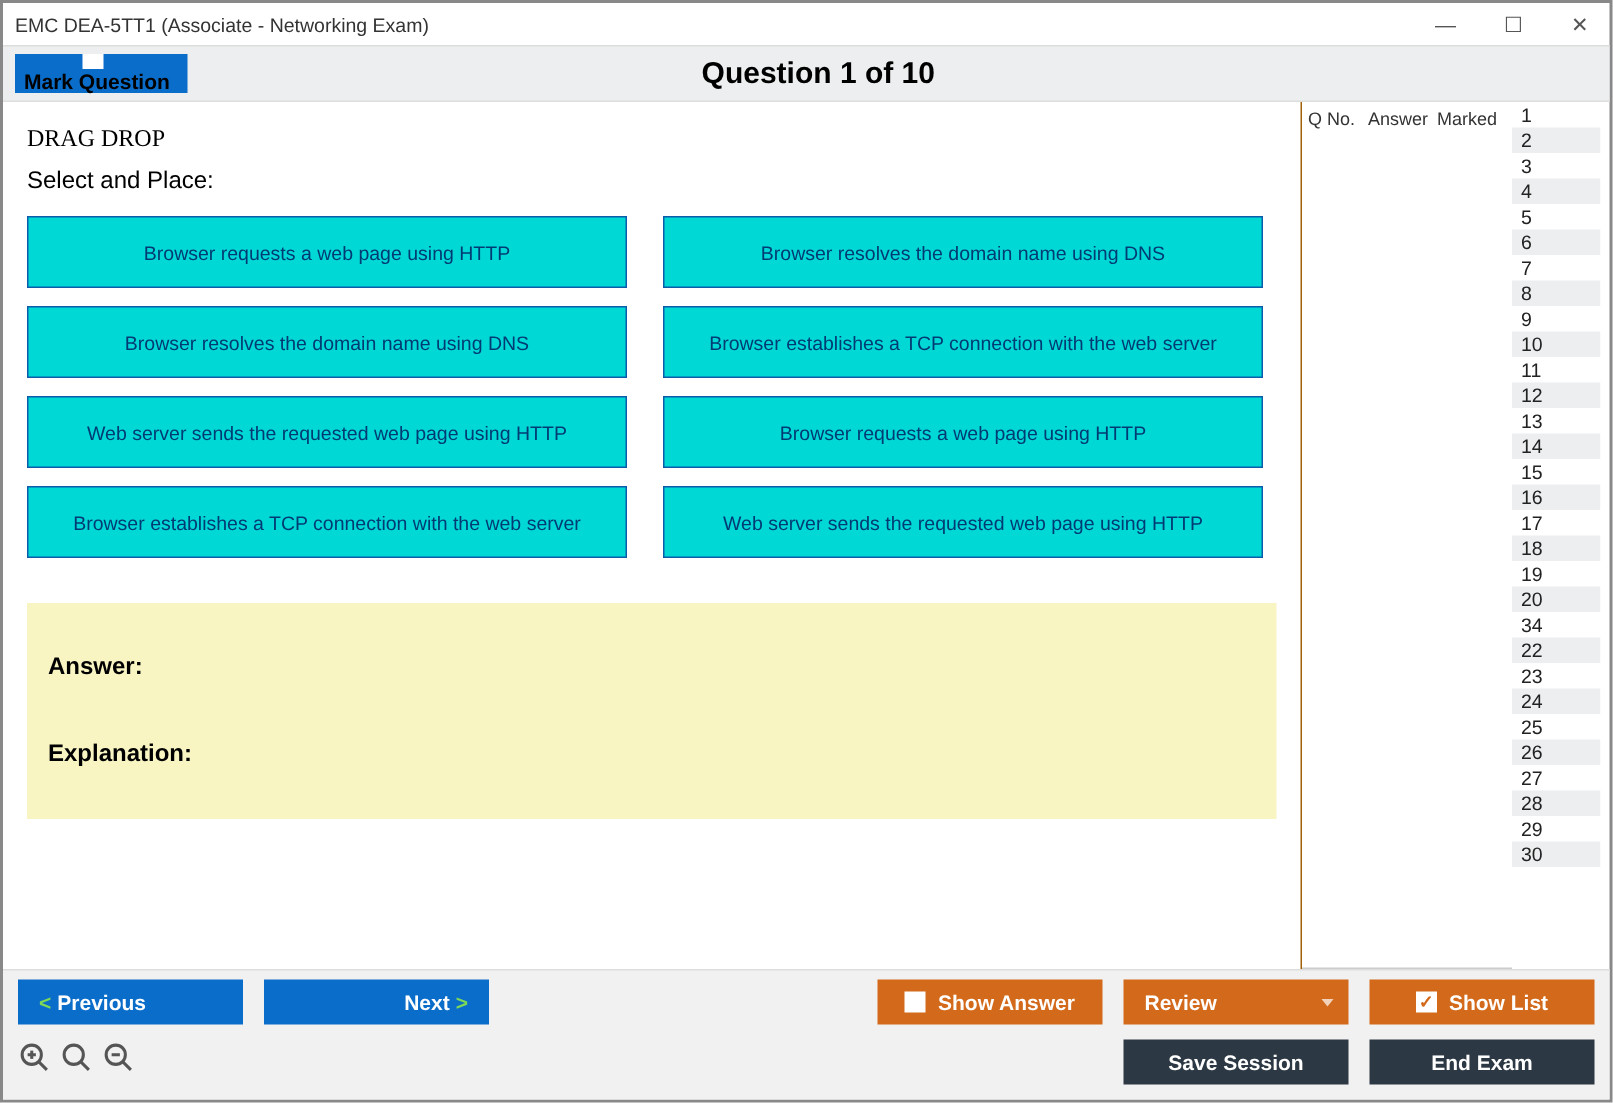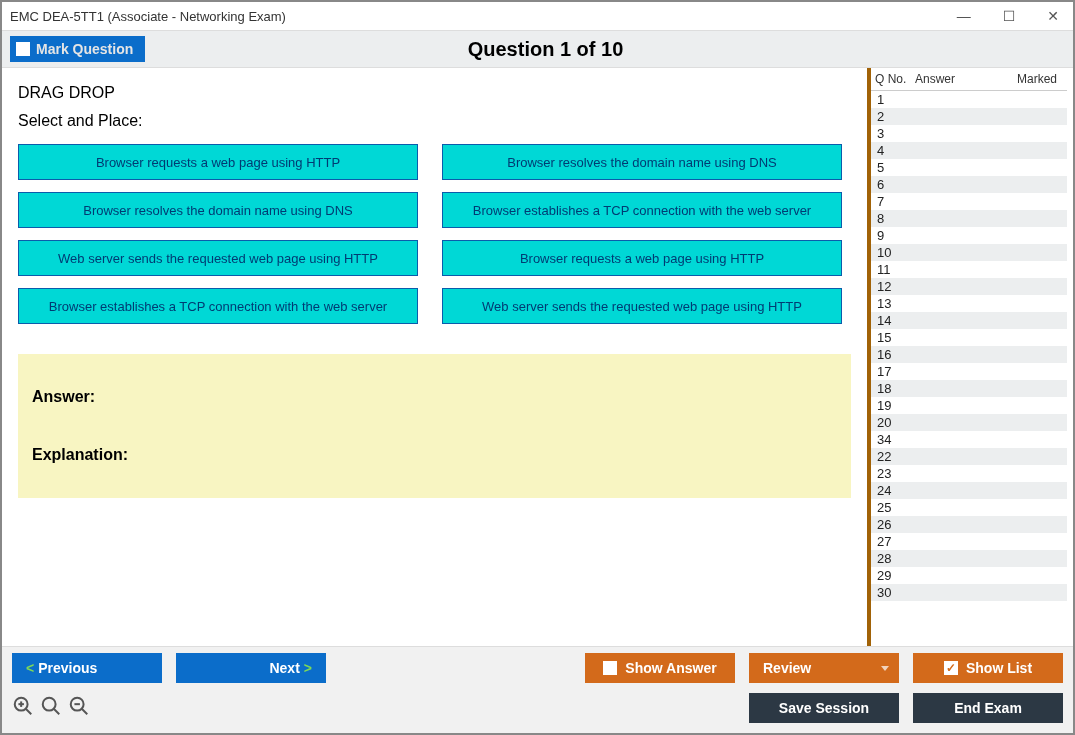--- a/index.html
+++ b/index.html
@@ -14,47 +14,47 @@
     padding: 0 8px; font-size: 13px; color: #333;
   }
   .titlebar .controls { display: flex; gap: 20px; color: #555; }
   .titlebar .controls span { cursor: default; font-size: 14px; padding: 2px 6px; }
 
   .topbar {
     height: 38px; background: #eceeef; border-top: 1px solid #ddd; border-bottom: 1px solid #ddd;
     display: flex; align-items: center; position: relative; padding: 0 8px;
   }
   .btn-mark {
-    background: #0b6dca; color: #e5e5e5; height: 26px; display: flex; align-items: center;
-    padding: 0 12px 0 6px; font-weight: bold; font-size: 14px; cursor: pointer;
+    background: #0b6dca; color: #000000; height: 26px; display: flex; align-items: center;
+    padding: 0 12px 0 6px; font-weight: bold; font-size: 14px; cursor: pointer; flex-direction: column;
   }
   .btn-mark .box { width: 14px; height: 14px; background: #fff; margin-right: 6px; }
   .q-header { position: absolute; left: 16px; right: 0; text-align: center; font-weight: bold; font-size: 20px; pointer-events: none;}
   
   .main-area { flex: 1; display: flex; overflow: hidden; }
   .left-pane { flex: 1; padding: 10px 16px 6px 16px; overflow-y: auto; font-size: 15px; }
-  .left-pane .qtype { margin: 6px 0 10px 0; font-size: 16px;}
+  .left-pane .qtype { margin: 6px 0 10px 0; font-size: 16px; font-family: Liberation Serif, serif;}
   .left-pane .qprompt { margin-bottom: 14px; font-size: 16px; }
   .left-pane .select-place { margin-bottom: 14px; font-size: 16px;}
 
   .drag-cols { display: flex; gap: 24px; margin-bottom: 30px;}
   .drag-col { display: flex; flex-direction: column; gap: 12px; }
   .drag-item {
-    background: #00D8D6; border: 1px solid #0b5cab; width: 400px; height: 36px;
+    background: #00D8D6; border: 1px solid #0b5cab; width: 400px; height: 48px;
     display: flex; align-items: center; justify-content: center; text-align: center;
     font-size: 13px; color: #003b73; cursor: grab;
   }
   .answer-box {
     background: #f8f5c2; padding: 34px 14px; min-height: 130px;
   }
   .answer-box div { font-weight: bold; font-size: 16px; margin-bottom: 40px;}
   .answer-box div:last-child { margin-bottom: 0; }
 
   .right-pane {
-    width: 200px; border-left: 4px solid #a16207; display: flex; flex-direction: column; font-size: 13px;
+    width: 200px; border-left: 1px solid #a16207; display: flex; flex-direction: row; font-size: 13px;
     margin-right: 6px;
   }
   .right-head { display: flex; border-bottom: 1px solid #ccc; padding: 4px 4px; font-size: 12px; color: #333; }
   .right-head .c1 { width: 40px; }
   .right-head .c2 { flex:1; }
   .right-head .c3 { width: 52px; text-align:center;}
   .right-list { flex:1; overflow-y: scroll; position: relative; }
   .right-row { display:flex; height: 17px; padding-left: 6px; align-items:center; font-size:13px; color:#222; }
   .right-row:nth-child(even) { background: #eceeef; }
 

